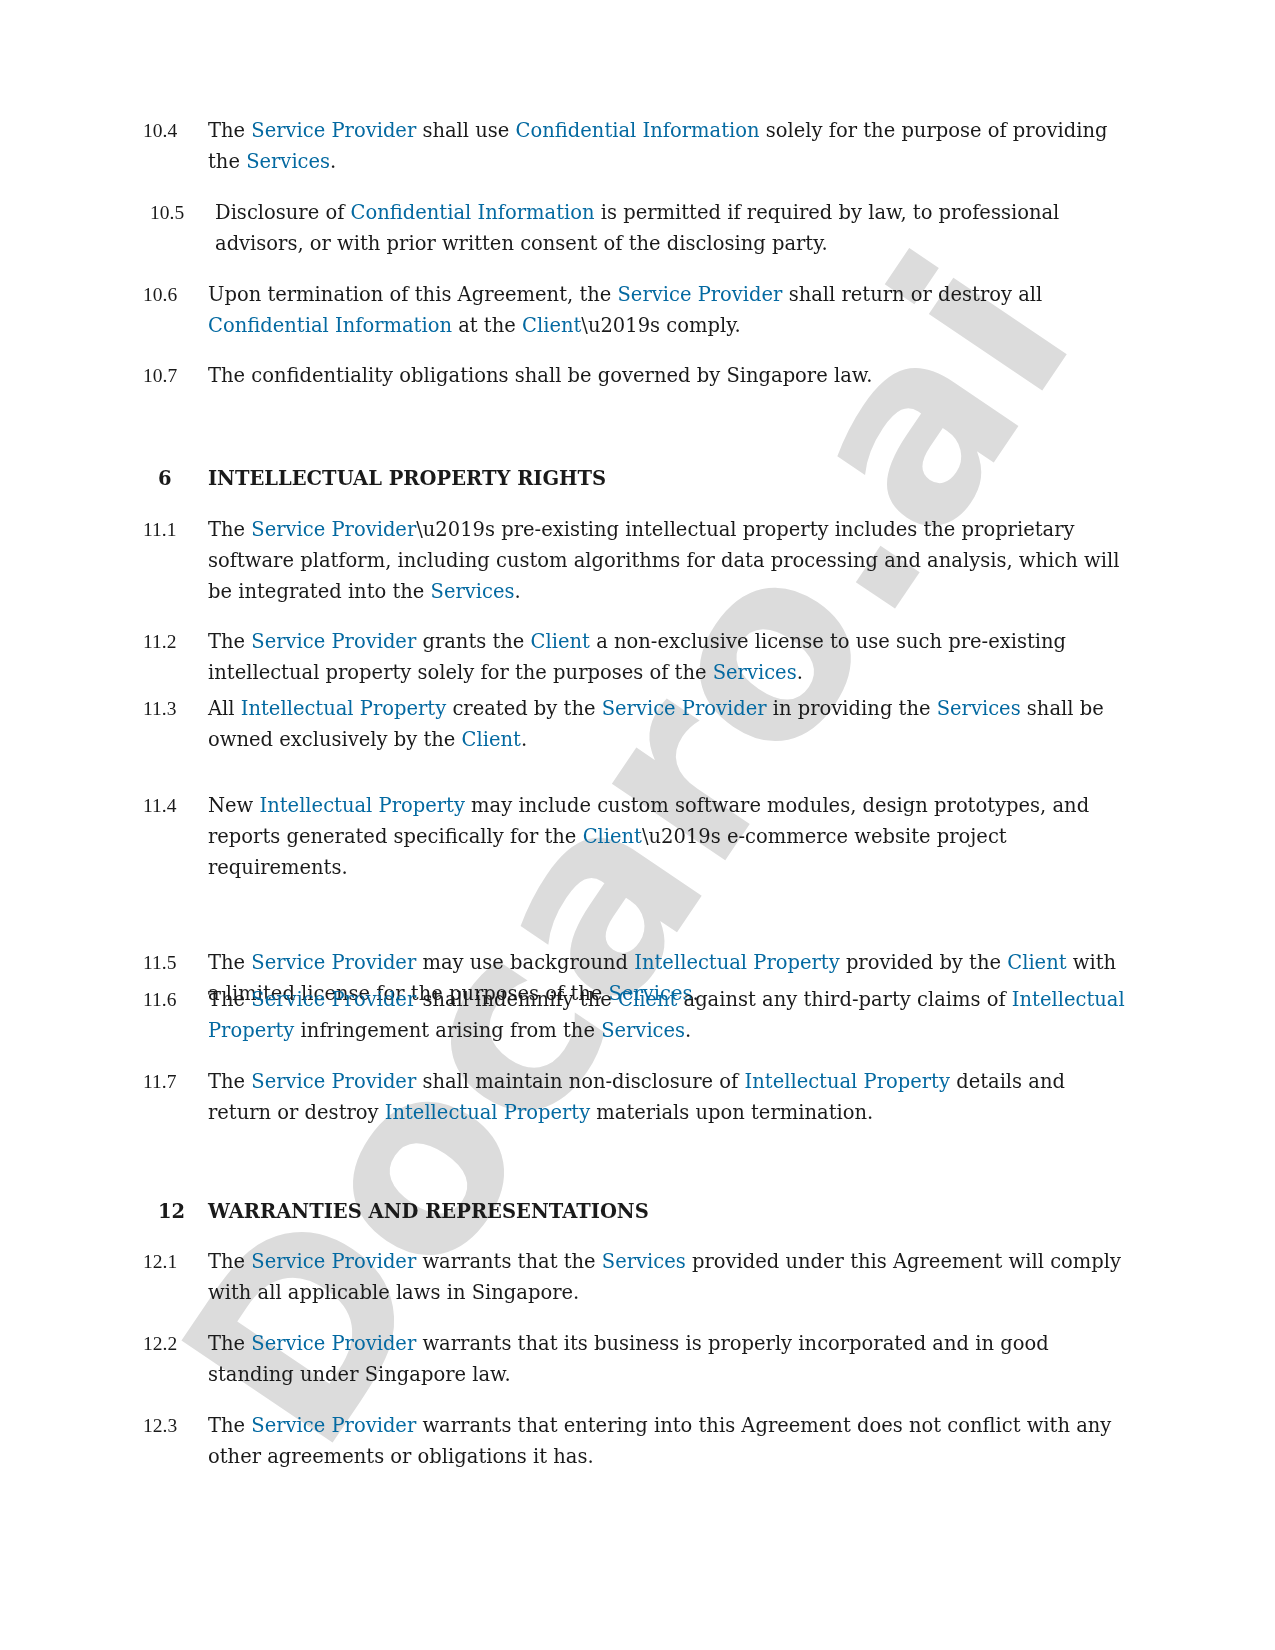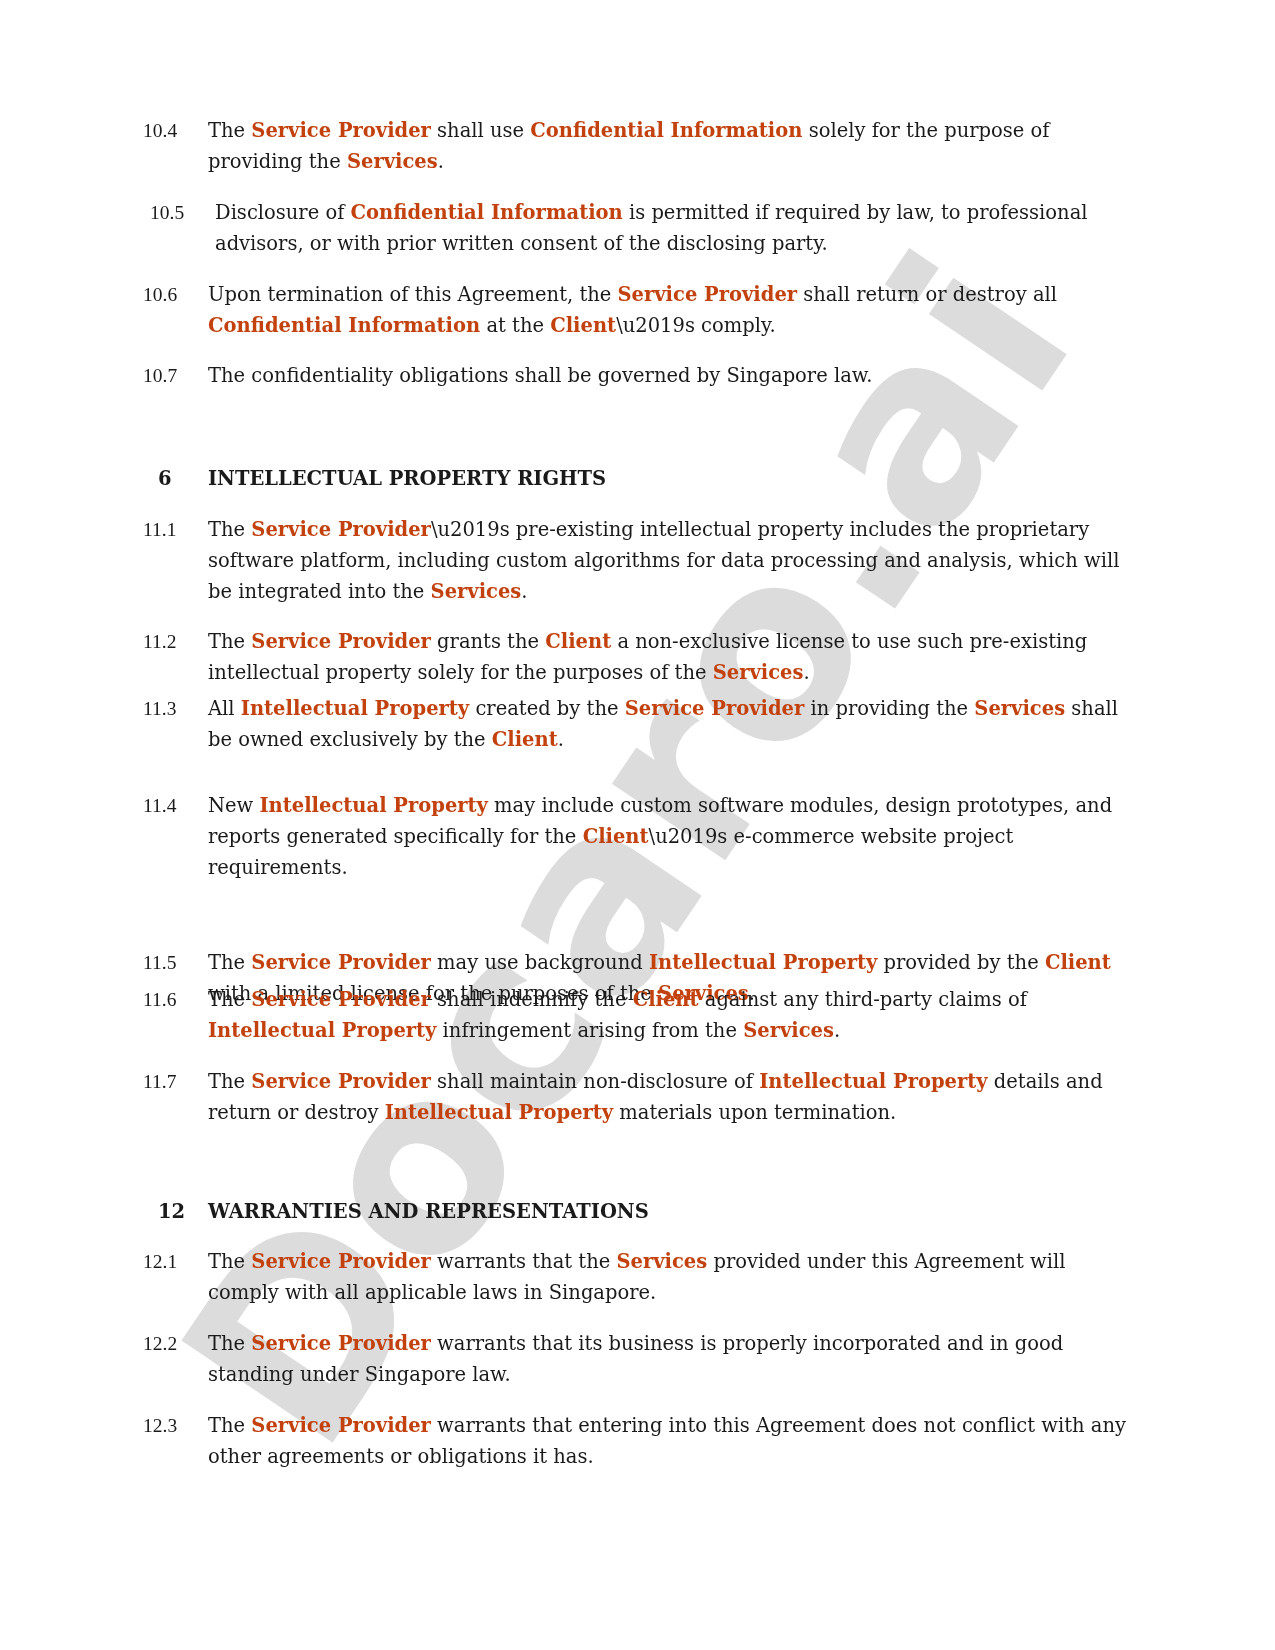--- a/index.html
+++ b/index.html
@@ -28,21 +28,21 @@
     white-space: nowrap;
     color: #dcdcdc;
   }
   .content { position: absolute; left: 0; top: 0; width: 100%; z-index: 1; }
   .clause { position: absolute; left: 143px; width: 990px; }
   .clause .num { position: absolute; left: 0; top: 0; width: 60px; font-family: Liberation Serif, serif; }
   .clause .text { margin-left: 65px; }
   .heading { position: absolute; left: 143px; font-weight: bold; }
   .heading .hnum { position: absolute; left: 15px; top: 0; }
   .heading .htext { margin-left: 65px; white-space: nowrap; }
-  b { font-weight: bold; color: #c2410c; text-align: center; }
+  b { font-weight: normal; color: #0369a1; text-align: center; }
 </style>
 </head>
 <body>
 
 <div class="page">
   <div class="watermark">
     <span>Docaro.ai</span>
   </div>
   <div class="content" id="content">
       <div class="clause" style="top: 115px;">

